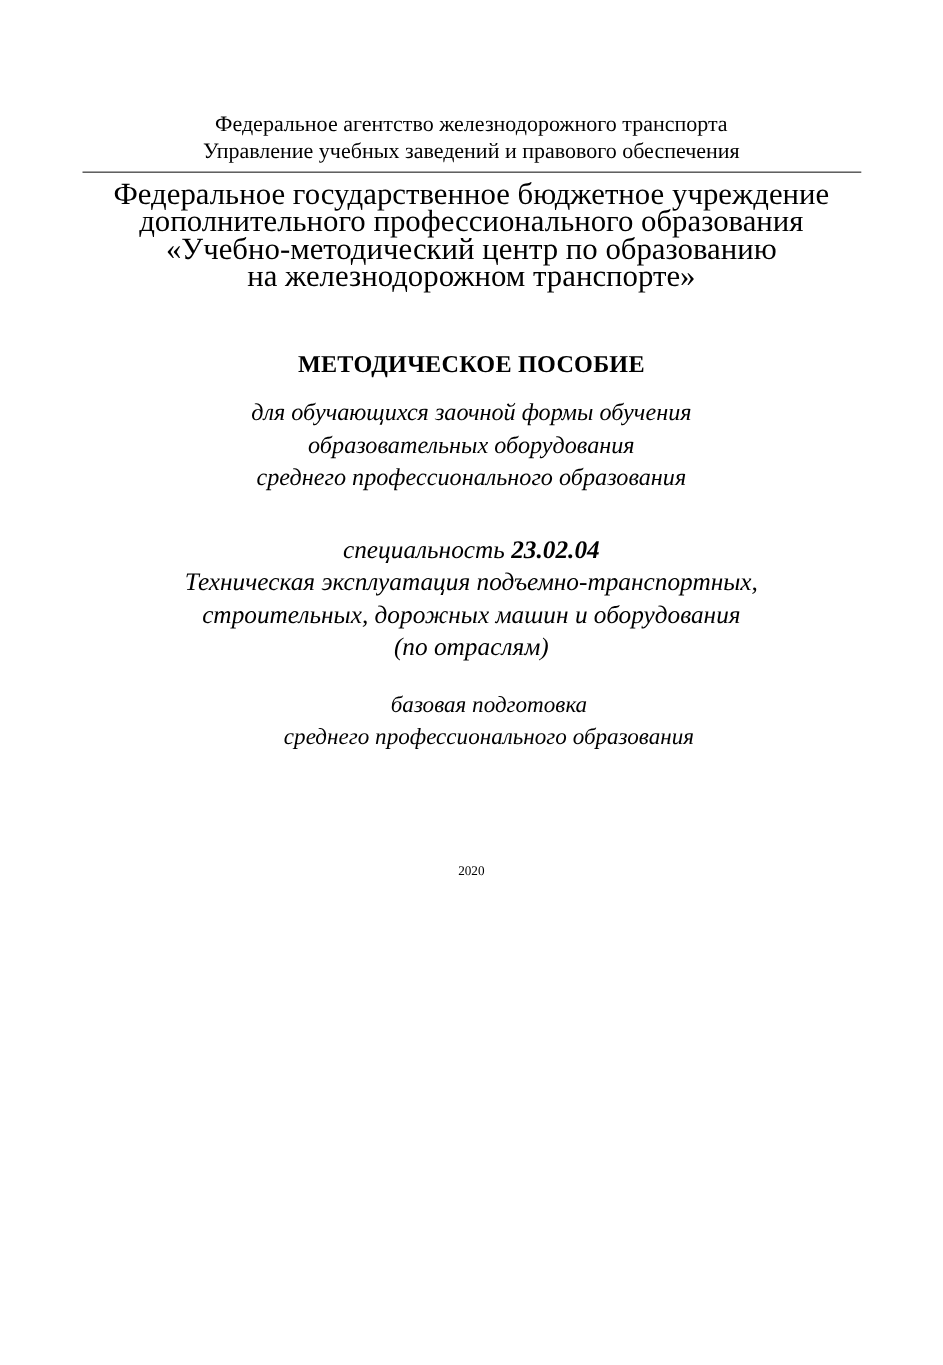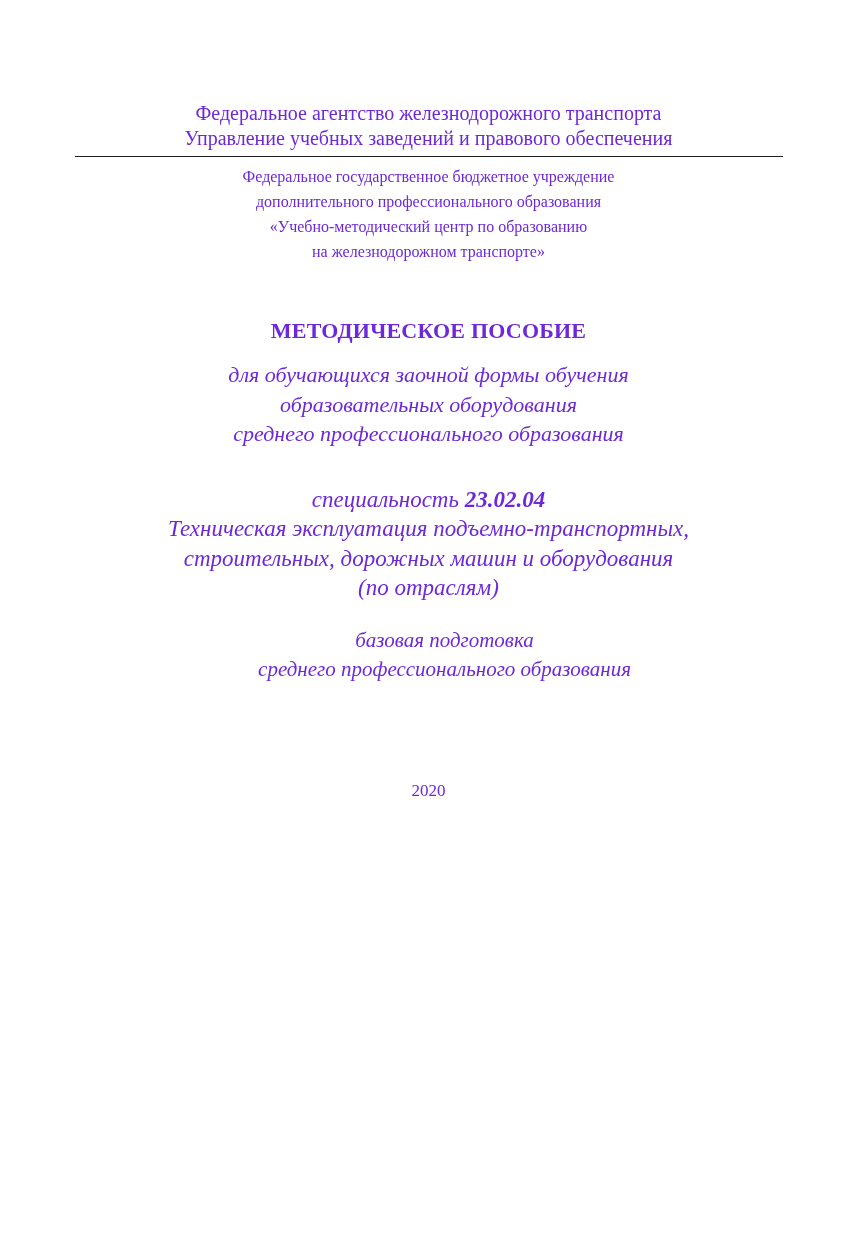--- a/index.html
+++ b/index.html
@@ -7,38 +7,38 @@
     padding: 0;
     background: #ffffff;
   }
   .page {
     position: relative;
     width: 827px;
     height: 1241px;
     margin: 0 auto;
     background: #ffffff;
     font-family: "Liberation Serif", "DejaVu Serif", serif;
-    color: #6d28d9;
+    color: #000000;
     text-align: center;
     overflow: hidden;
   }
   .agency {
     margin-top: 101px;
     font-size: 20px;
     line-height: 25px;
   }
   .rule {
     width: 708px;
     height: 0;
     border-top: 1.6px solid #1f1f1f;
     margin: 5px auto 0 auto;
   }
   .institution {
     margin-top: 7px;
-    font-size: 16px;
+    font-size: 28px;
     line-height: 25px;
   }
   .main-title {
     margin-top: 158px;
     font-size: 27px;
     font-weight: bold;
     line-height: 38px;
   }
   .subtitle {
     margin-top: 47px;
@@ -64,21 +64,21 @@
   }
   .training {
     margin-top: 23px;
     font-size: 21px;
     font-style: italic;
     line-height: 29px;
     margin-left: 32px;
   }
   .year {
     margin-top: 97px;
-    font-size: 17px;
+    font-size: 12px;
     line-height: 20px;
   }
 </style>
 </head>
 <body>
 
 <div class="page">
 
   <div class="agency">
     <div>Федеральное агентство железнодорожного транспорта</div>

